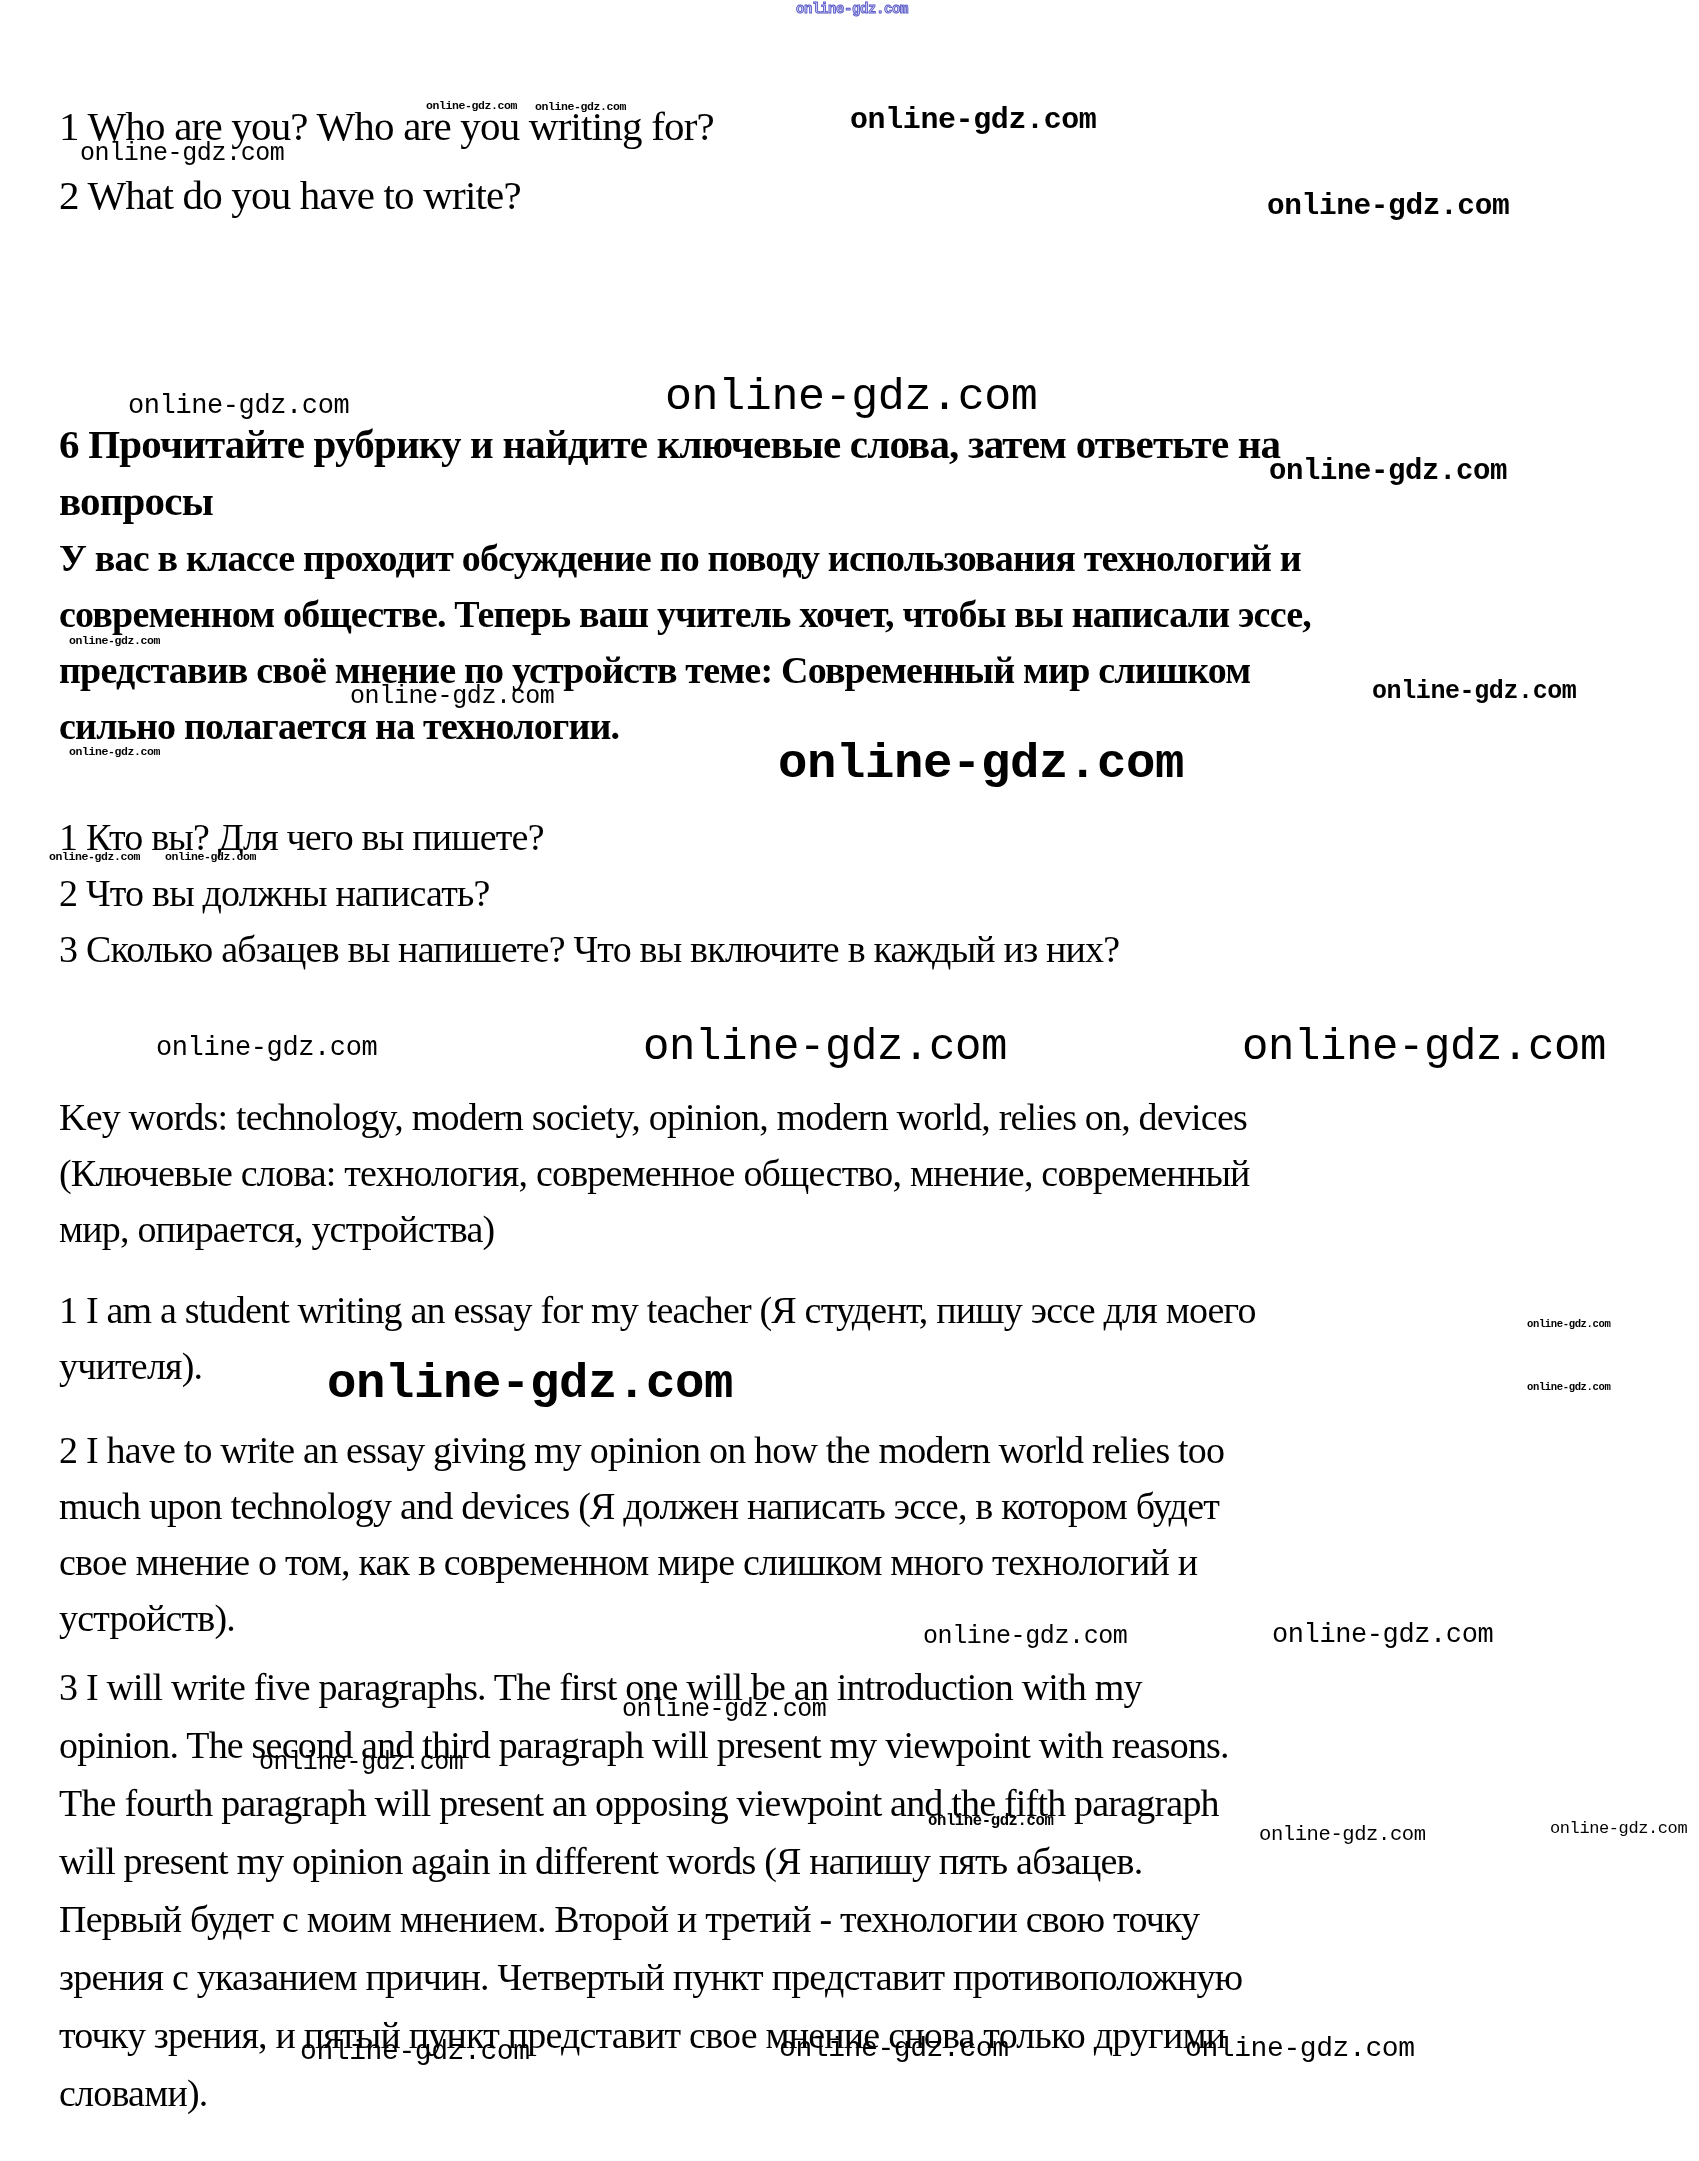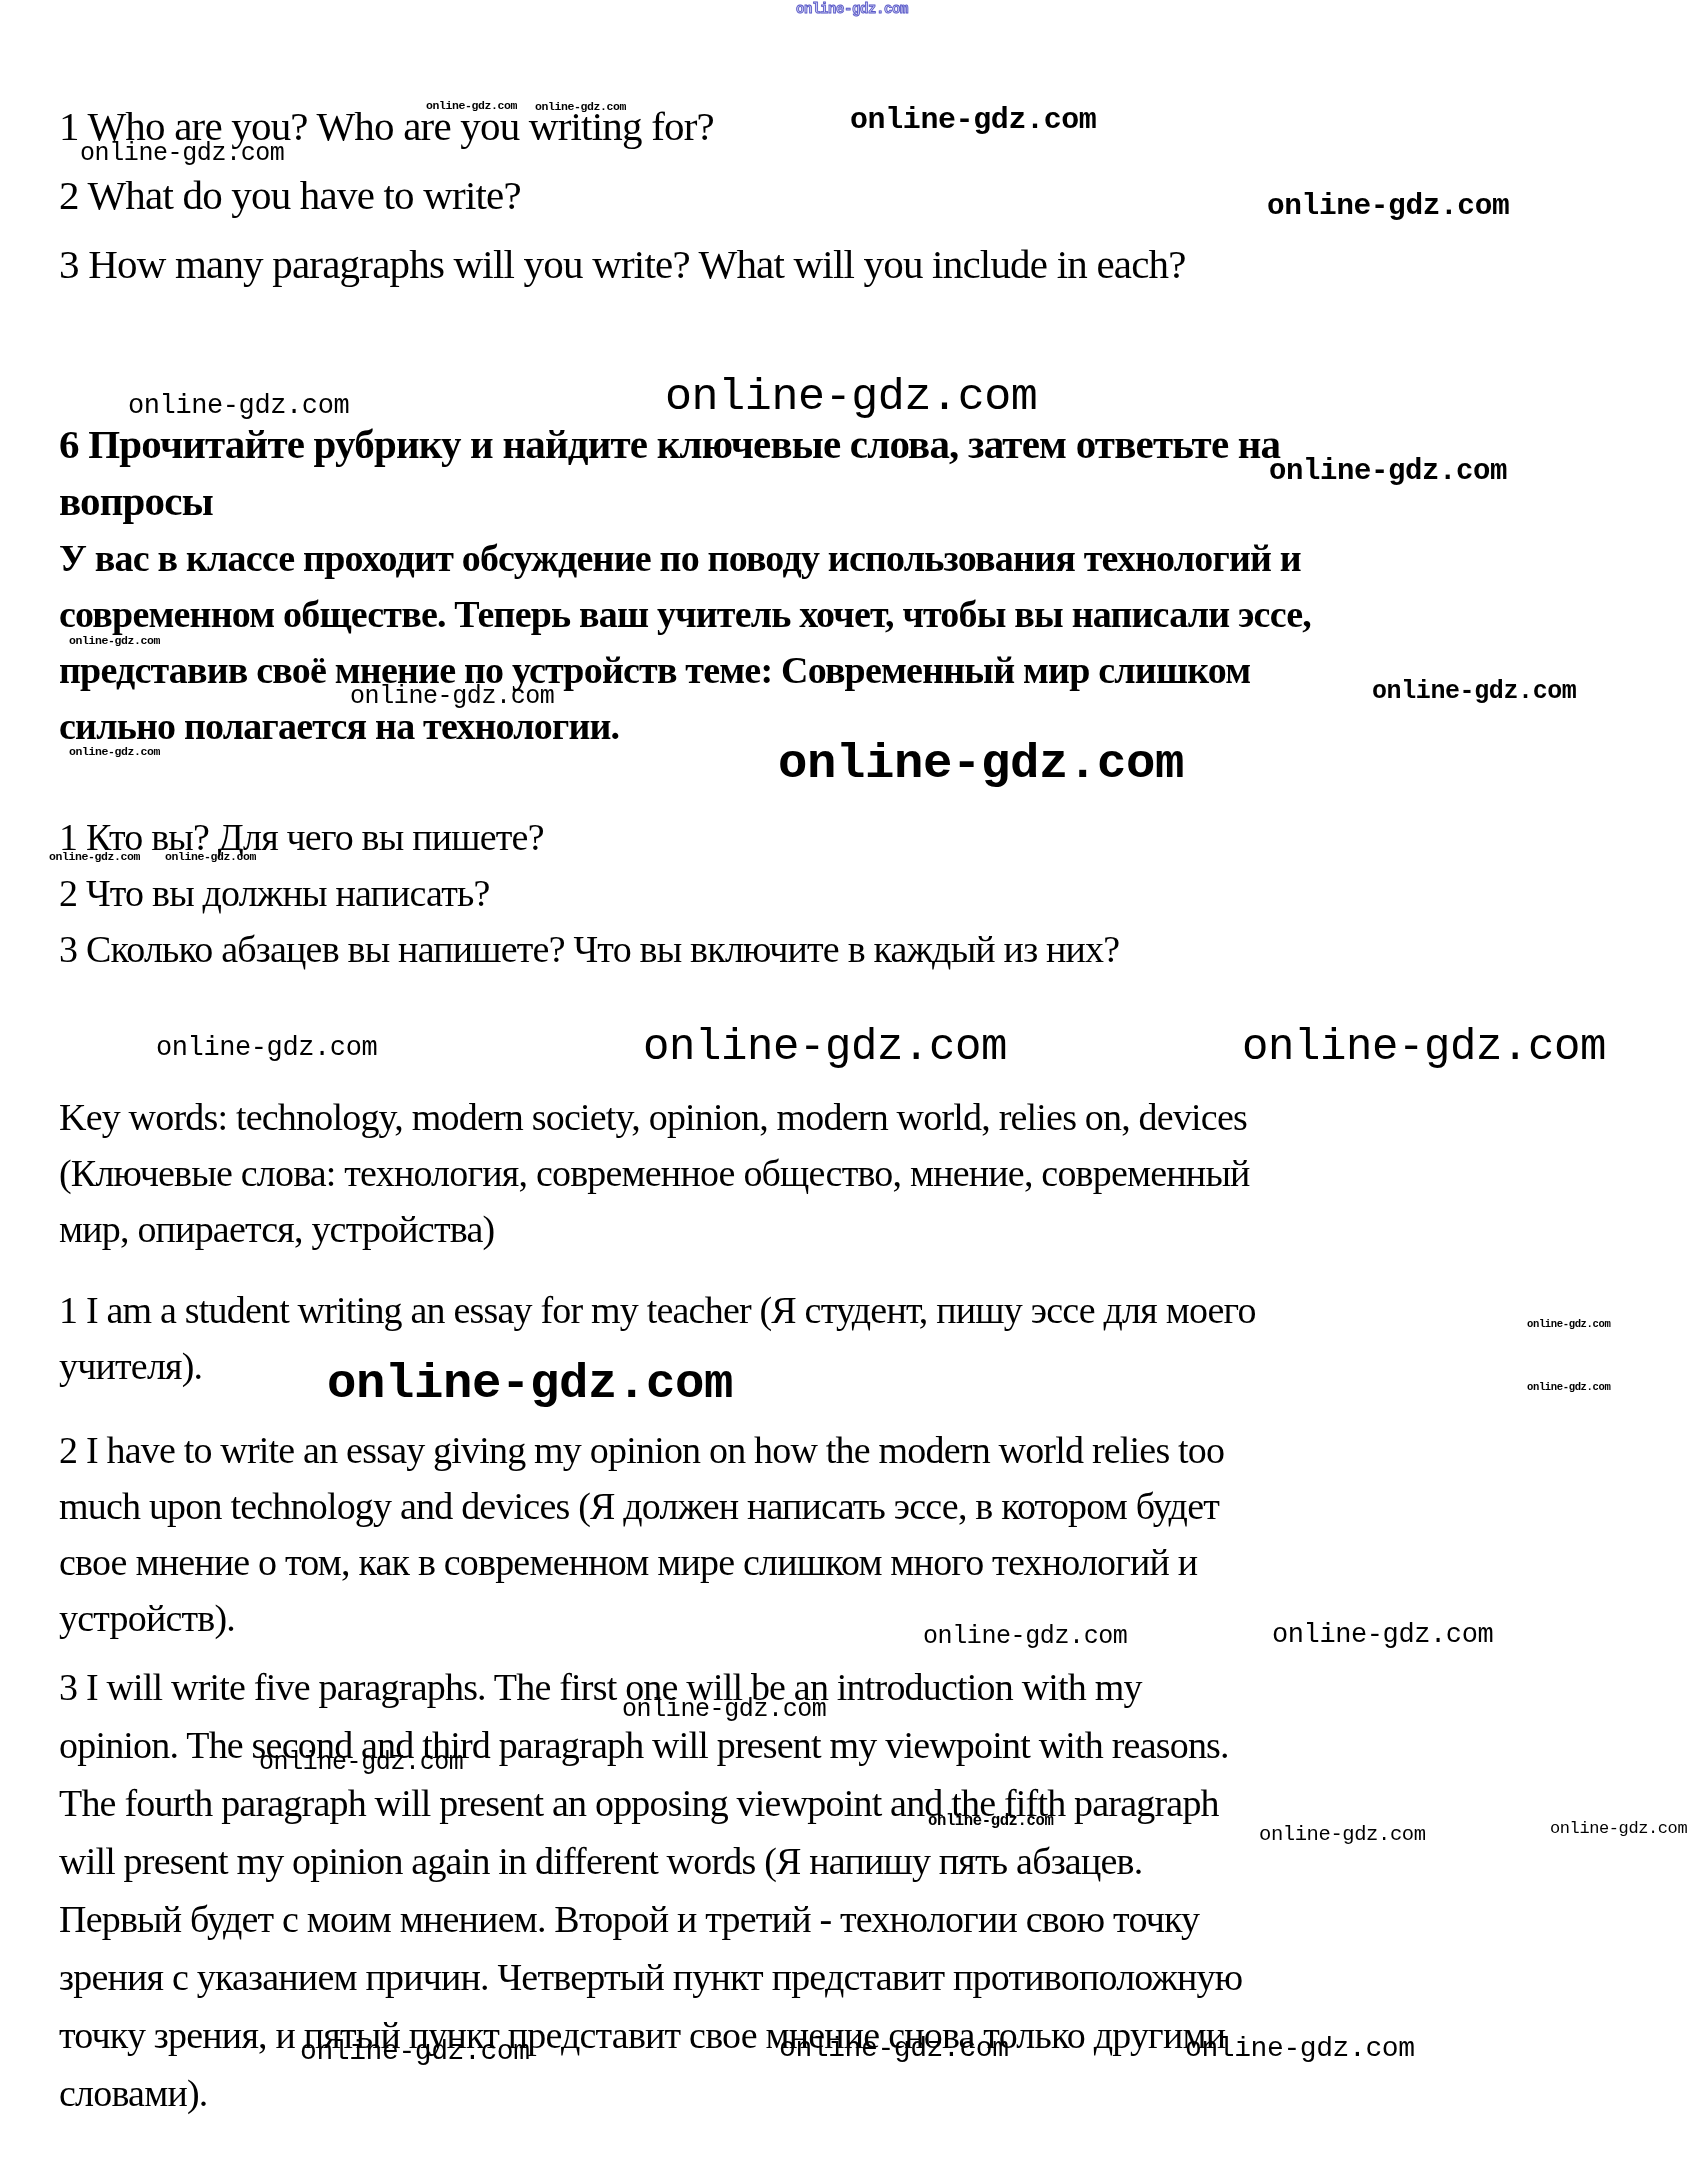--- a/index.html
+++ b/index.html
@@ -38,21 +38,20 @@
   }
 </style>
 </head>
 <body>
 
 <div class="page">
 
   <div class="tblock" id="questions-en">
     <div class="line">1 Who are you? Who are you writing for?</div>
     <div class="line">2 What do you have to write?</div>
-    <div class="line">3 How many paragraphs will you write? What will you include in each?</div>
   </div>
 
   <div class="tblock" id="ex6-heading">
     <div class="line">6 Прочитайте рубрику и найдите ключевые слова, затем ответьте на</div>
     <div class="line">вопросы</div>
   </div>
 
   <div class="tblock" id="rubric">
     <div class="line">У вас в классе проходит обсуждение по поводу использования технологий и</div>
     <div class="line">современном обществе. Теперь ваш учитель хочет, чтобы вы написали эссе,</div>

